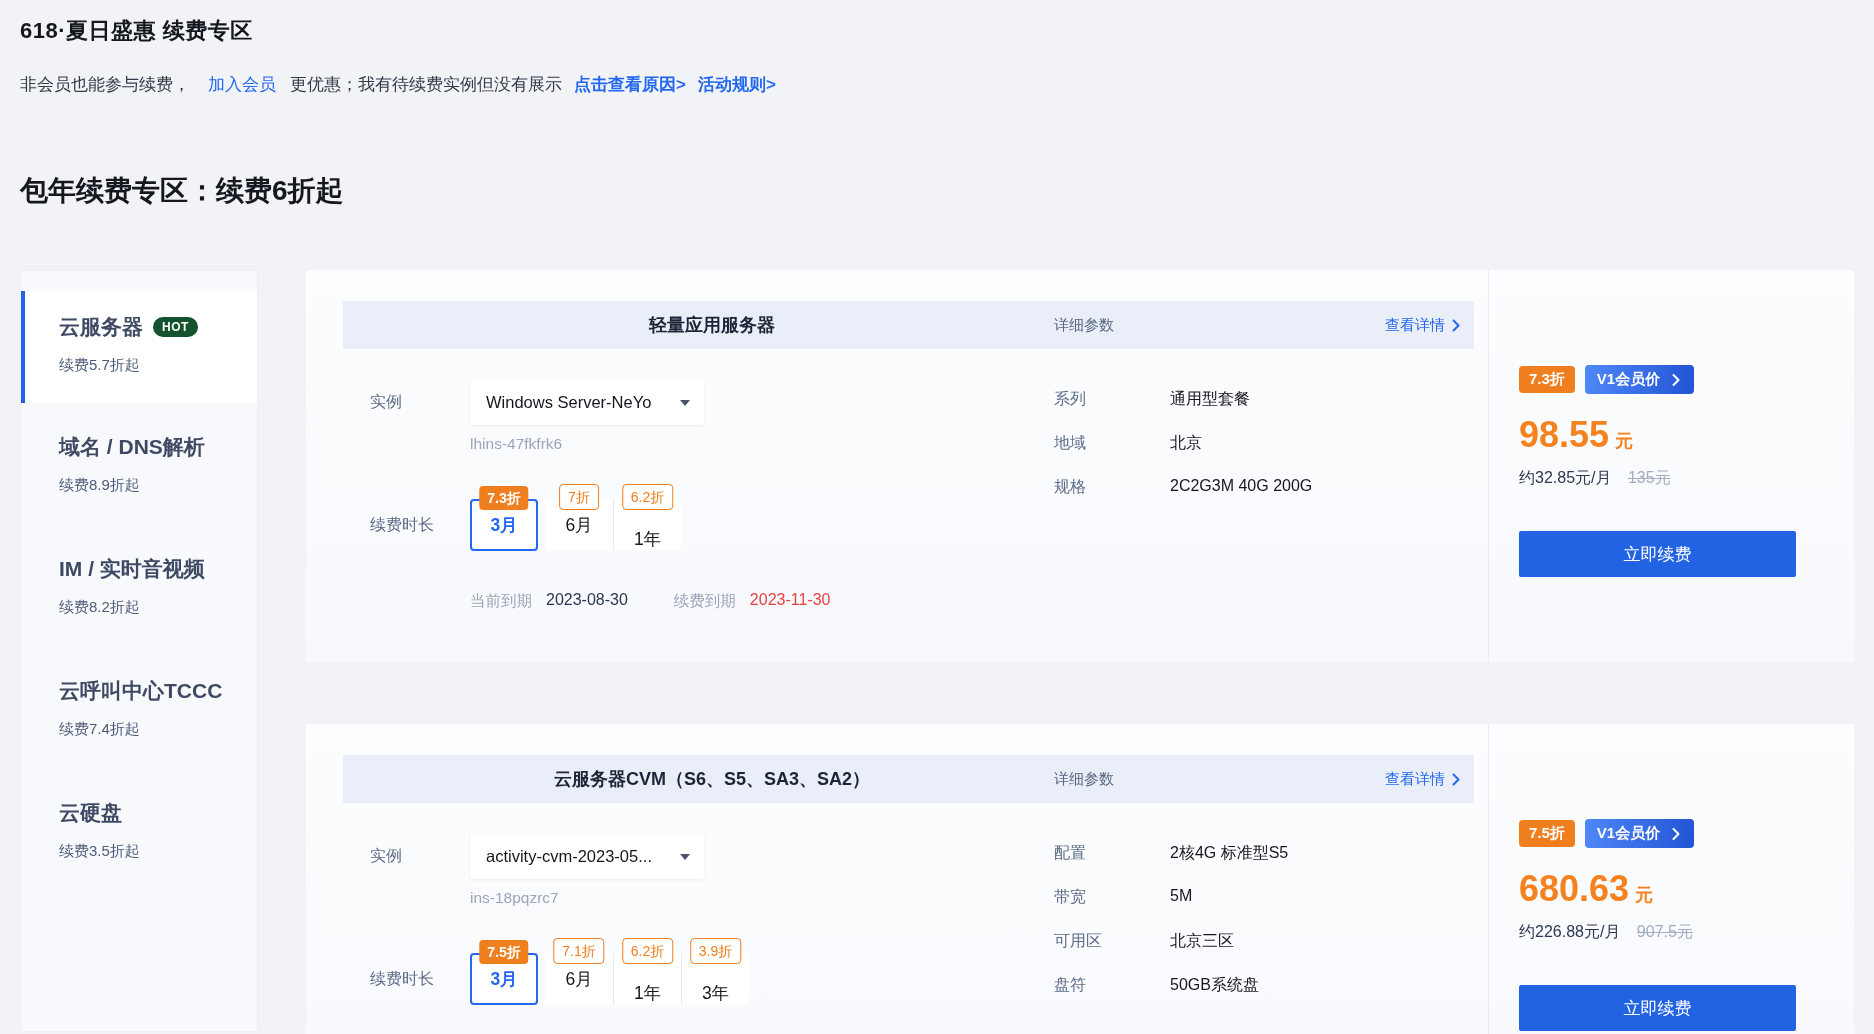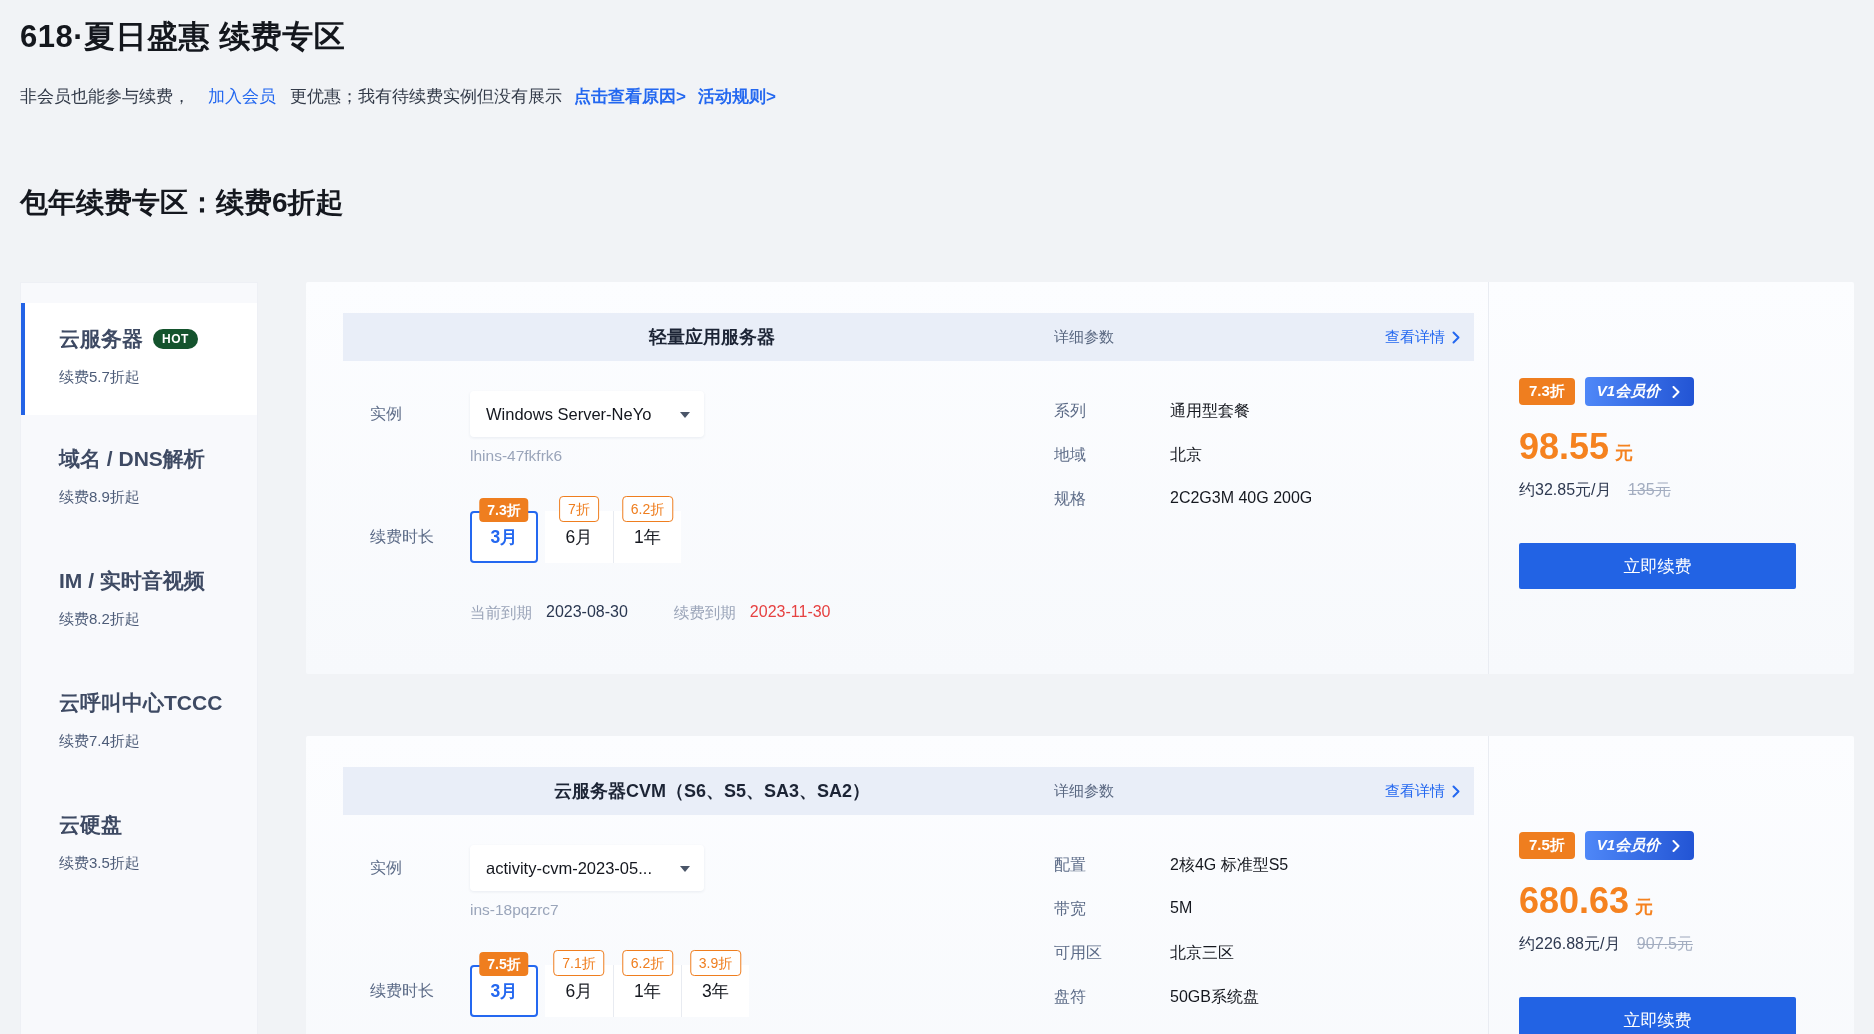--- a/index.html
+++ b/index.html
@@ -5,21 +5,21 @@
   * { box-sizing: border-box; margin: 0; padding: 0; }
   html,body { width:1874px; height:1034px; overflow:hidden; }
   body {
     background:#f1f3f6;
     font-family:"Liberation Sans", sans-serif;
     color:#15181f;
   }
   .page { padding:16px 20px 0 20px; }
 
   
-  .page-title { font-size:31px; font-weight:700; color:#14171d; letter-spacing:.5px; }
+  .page-title { font-size:22px; font-weight:700; color:#14171d; letter-spacing:.5px; }
   .subtitle { margin-top:27px; font-size:17px; color:#333b49; display:flex; align-items:center; }
   .subtitle a { text-decoration:none; cursor:pointer; }
   .join-link { color:#2468f0; margin:0 14px 0 18px; }
   .reason-link, .rules-link { color:#2468f0; font-weight:700; margin-left:12px; }
   .section-title { margin-top:76px; font-size:28px; font-weight:700; color:#15181f; }
 
   
   .content { display:flex; margin-top:60px; align-items:flex-start; }
 
   
@@ -43,38 +43,38 @@
   .card-body { display:grid; grid-template-columns:1fr 420px; margin-top:30px; padding-left:27px; }
   .f-row { display:flex; align-items:center; }
   .f-label { width:100px; flex-shrink:0; font-size:16px; color:#5d6c88; }
   .select { width:234px; height:46px; background:#fff; border-radius:4px; display:flex; align-items:center; justify-content:space-between; padding:0 14px 0 16px; font-size:16.5px; color:#14171e; cursor:pointer; box-shadow:0 1px 3px rgba(30,50,90,.08); }
   .caret { width:0; height:0; border:5px solid transparent; border-top:6px solid #4a5568; margin-top:6px; }
   .inst-id { margin-left:100px; margin-top:10px; font-size:15.5px; color:#9aa5ba; }
   .dur-row { margin-top:46px; }
   .dur-group { display:flex; }
   .dur-opt { position:relative; width:68px; height:52px; background:#fff; display:flex; align-items:center; justify-content:center; font-size:17.5px; color:#15181f; cursor:pointer; }
   .dur-opt.selected { border:2px solid #2468f0; border-radius:4px; color:#2468f0; margin-right:7px; font-weight:700; }
-  .dur-opt:not(.selected) + .dur-opt:not(.selected) { border-left:1px solid #e8ebf1; }
+  .dur-opt:not(.selected) + .dur-opt:not(.selected) { border-left:1px solid #e8ebf1;align-items:flex-end; }
   .dur-tag { position:absolute; top:-15px; left:50%; transform:translateX(-50%); font-size:14px; line-height:1; padding:5px 8px; border-radius:4px; white-space:nowrap; z-index:2; }
   .dur-tag.filled { background:#ef7e1f; color:#fff; font-weight:700; }
   .dur-tag.outline { background:#fff; border:1px solid #ef7e1f; color:#ef7e1f; }
   .dates-row { margin-left:100px; margin-top:40px; display:flex; align-items:flex-start; }
   .d-label { font-size:15.5px; color:#9aa4b8; margin-right:14px; }
   .d-val { font-size:16px; color:#2a3750; margin-right:46px; }
   .d-val.red { color:#e64141; margin-right:0; }
   .col-b { padding-top:10px; }
   .spec-row { display:flex; margin-bottom:23px; font-size:16px; }
   .spec-label { width:116px; flex-shrink:0; color:#5d6c88; }
   .spec-value { color:#15181f; }
 
   
   .card-right { width:366px; flex-shrink:0; border-left:1px solid #e9ecf2; padding:95px 58px 0 30px; }
   .badge-row { display:flex; align-items:center; gap:10px; }
   .disc-badge { background:#ef7e1f; color:#fff; font-size:15px; font-weight:700; padding:4px 10px; border-radius:4px; }
-  .member-badge { background:linear-gradient(93deg,#4f88f8,#2254d4); color:#fff; font-style:italic; font-weight:700; font-size:15px; padding:5px 14px 5px 12px; border-radius:4px; display:inline-flex; align-items:center; gap:12px; text-decoration:none; cursor:pointer; }
+  .member-badge { background:linear-gradient(93deg,#4f88f8,#2254d4); color:#fff; font-weight:700; font-size:15px; padding:5px 14px 5px 12px; border-radius:4px; display:inline-flex; align-items:center; gap:12px; text-decoration:none; cursor:pointer; }
   .price-line { margin-top:20px; }
   .price-amount { font-size:36px; font-weight:700; color:#f5821f; }
   .price-unit { font-size:18px; font-weight:700; color:#f5821f; margin-left:6px; }
   .sub-line { margin-top:12px; font-size:16px; }
   .monthly { color:#2e3950; }
   .orig { margin-left:12px; color:#a3adc0; text-decoration:line-through; }
   .renew-btn { margin-top:42px; width:100%; height:46px; background:#2263e4; color:#fff; font-size:17px; border:none; border-radius:2px; cursor:pointer; font-family:"Liberation Sans", sans-serif; }
 </style>
 </head>
 <body>

